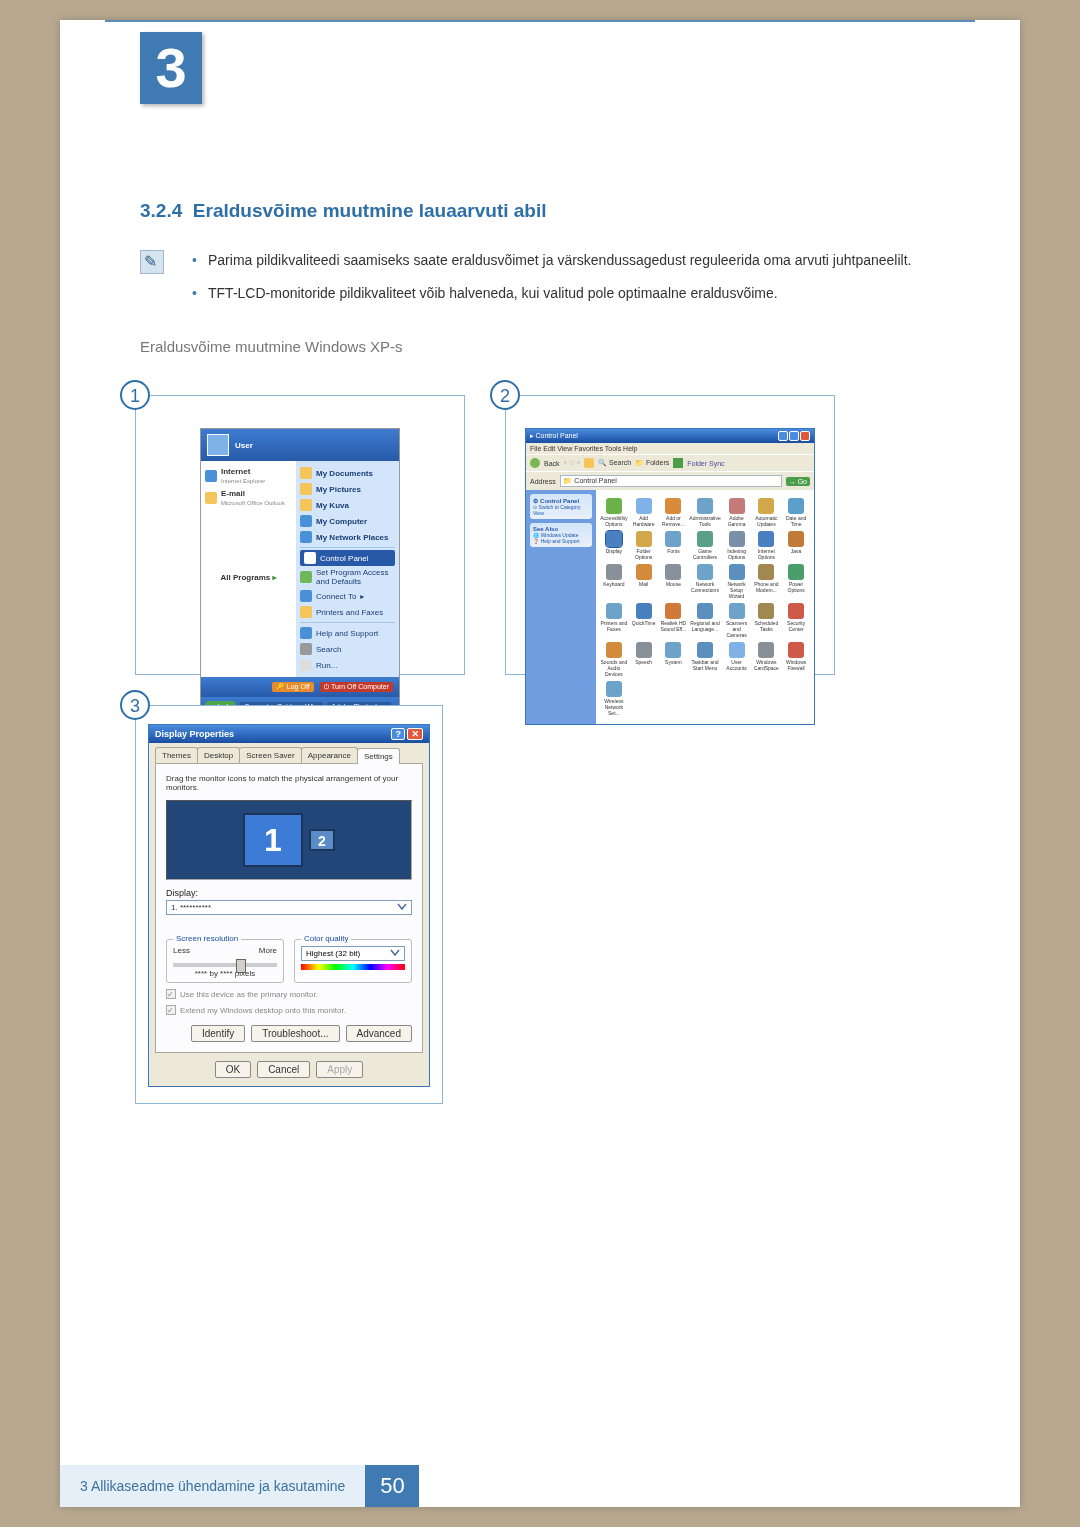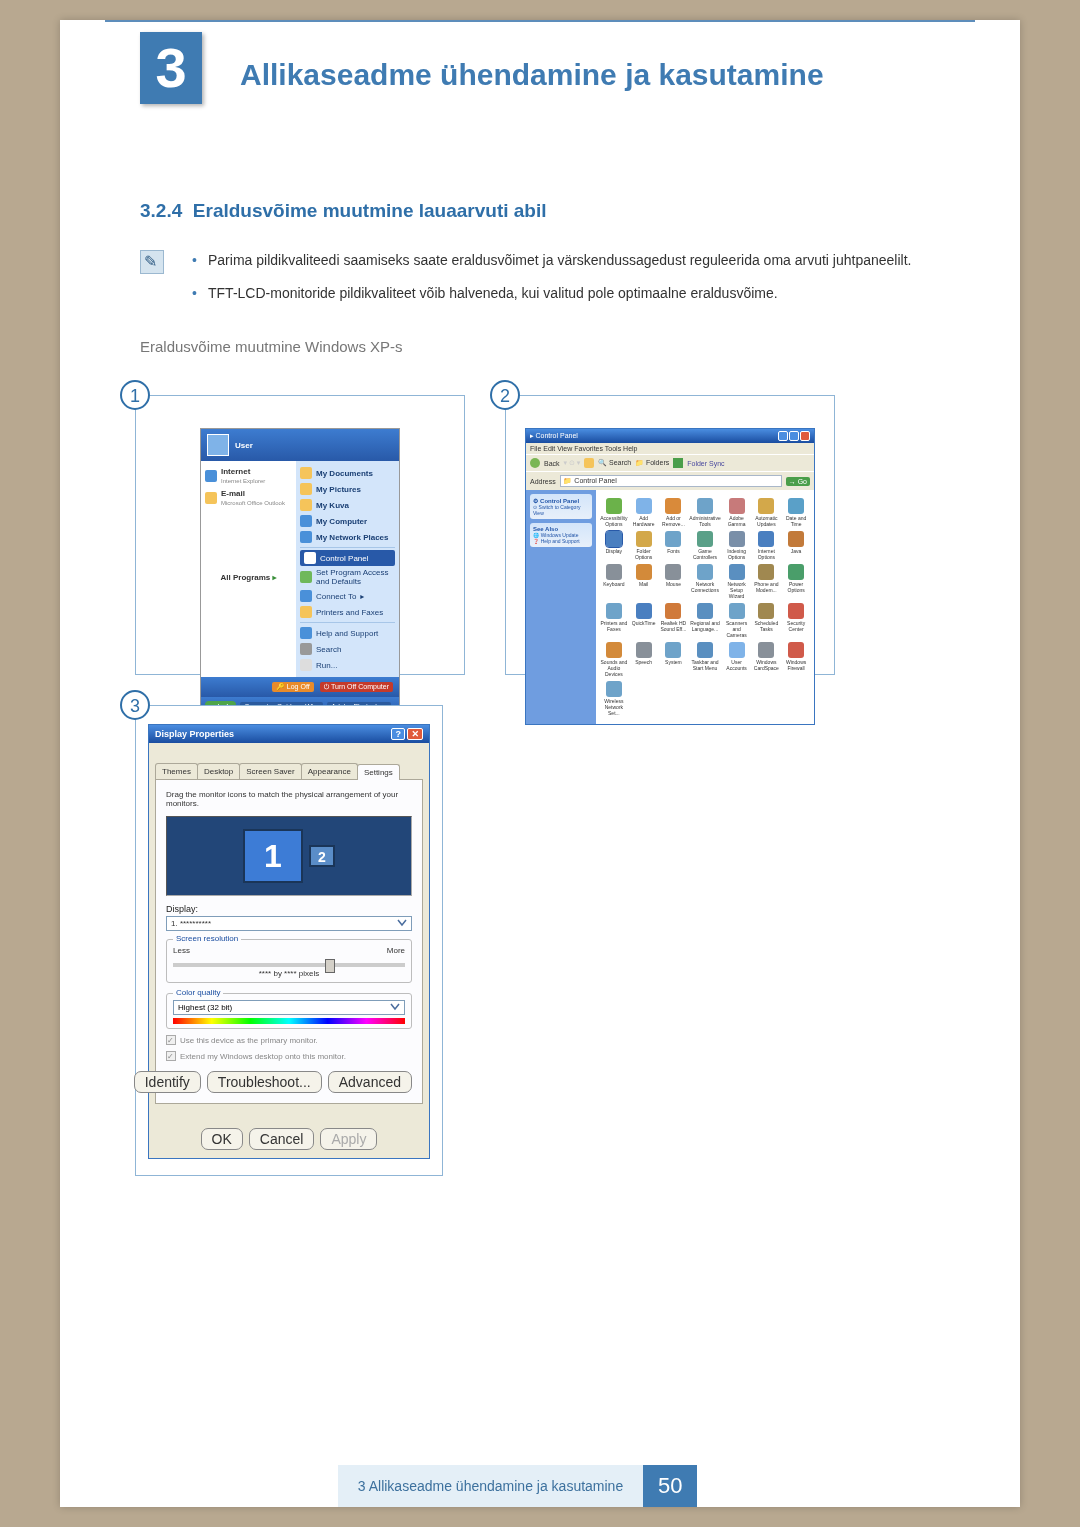--- a/index.html
+++ b/index.html
@@ -184,42 +184,42 @@
   .dp-tab { padding: 3px 6px; background: #ece9d8; border: 1px solid #aca899; border-bottom: none; border-radius: 3px 3px 0 0; margin-right: -1px; color: #333; font-size: 8px; }
   .dp-tab.active { background: #fcfcfe; position: relative; top: 1px; text-align: center; }
   .dp-panel { background: #fcfcfe; border: 1px solid #aca899; border-top: none; padding: 10px; }
   .dp-hint { font-size: 8px; color: #333; margin-bottom: 8px; }
   .dp-monitors { background: #224678; height: 80px; display: flex; align-items: center; justify-content: center; gap: 6px; border: 1px inset #aaa; }
   .dp-mon { border: 2px solid #1a3558; color: #fff; text-align: center; font-weight: bold; }
   .dp-mon.m1 { background: #3d7cd6; width: 60px; height: 54px; font-size: 32px; line-height: 50px; }
   .dp-mon.m2 { background: #5a8dc8; width: 26px; height: 22px; font-size: 14px; line-height: 20px; }
   .dp-label { margin-top: 8px; font-size: 9px; color: #222; }
   .dp-select { background: #fff; border: 1px solid #7f9db9; padding: 2px 4px; display: flex; justify-content: space-between; margin-top: 2px; font-size: 8px; color: #333; }
-  .dp-row { display: flex; gap: 10px; margin-top: 8px; flex-direction: column; }
+  .dp-row { display: flex; gap: 10px; margin-top: 24px; }
   .dp-group { border: 1px solid #bdbdbd; border-radius: 3px; padding: 6px 6px 4px; flex: 1; position: relative; }
   .dp-glabel { position: absolute; top: -6px; left: 6px; background: #fcfcfe; padding: 0 3px; font-size: 8px; color: #1a4da0; }
   .dp-slider { height: 4px; background: #ccc; margin: 8px 0 2px; position: relative; }
   .dp-slider::after { content: ""; position: absolute; right: 30%; top: -4px; width: 8px; height: 12px; background: #d4d0c8; border: 1px solid #666; }
   .dp-range { display: flex; justify-content: space-between; font-size: 8px; color: #333; }
   .dp-res { font-size: 8px; color: #333; text-align: center; margin-top: 2px; }
   .dp-cq-select { border: 1px solid #7f9db9; background: #fff; padding: 2px 4px; font-size: 8px; display: flex; justify-content: space-between; }
   .dp-rainbow { height: 6px; margin-top: 3px; background: linear-gradient(90deg,#f00,#ff0,#0f0,#0ff,#00f,#f0f,#f00); }
   .dp-check { font-size: 8px; color: #888; margin-top: 6px; display: flex; align-items: center; gap: 4px; }
   .dp-cbox { width: 10px; height: 10px; border: 1px solid #aaa; background: #f0f0f0; }
   .dp-btns { display: flex; justify-content: flex-end; gap: 6px; margin-top: 10px; }
-  .dp-btn { border: 1px solid #888; border-radius: 7px; background: #f5f3ea; padding: 2px 10px; font-size: 14px; color: #333; }
+  .dp-btn { border: 1px solid #888; border-radius: 2px; background: #f5f3ea; padding: 2px 10px; font-size: 10px; color: #333; }
   .dp-btn.dis { color: #aaa; }
   .dp-foot { display: flex; justify-content: center; gap: 6px; padding: 8px; }
   
   .page-footer {
     position: absolute;
     bottom: 0; left: 0; right: 0;
     height: 42px;
     display: flex;
-    justify-content: center;
+    justify-content: flex-start;
     align-items: stretch;
   }
   .pf-title {
     background: #e4eff7;
     color: #3d719e;
     font-size: 14px;
     display: flex;
     align-items: center;
     padding: 0 20px;
   }
@@ -235,21 +235,20 @@
   }
   .drop-arrow { display: inline-block; width: 10px; height: 8px; }
   .drop-arrow svg { width:10px; height:8px; display:block; }
 </style>
 </head>
 <body>
 
 <div class="page">
   <div class="header-band"></div>
   <div class="chapter-badge">3</div>
-  <div class="chapter-title">Allikaseadme ühendamine ja kasutamine</div>
 
   <div class="content">
     <div class="section-heading">
       <span>3.2.4</span>&nbsp;
       <span>Eraldusvõime muutmine lauaarvuti abil</span>
     </div>
 
     <div class="info-block">
       <div class="info-icon"></div>
       <ul class="bullet-list">
@@ -539,21 +538,21 @@
       <div class="figure-box" style="width:308px;padding:18px 12px 16px">
         <div class="figure-num">3</div>
         <div class="dp-window">
           <div class="dp-title">
             <span>Display Properties</span>
             <span>
               <span style="background:#4a8de0;border:1px solid #fff;padding:0 3px;border-radius:2px">?</span>
               <span style="background:#e05a3a;border:1px solid #fff;padding:0 3px;border-radius:2px">✕</span>
             </span>
           </div>
-          <div style="padding:16px 6px">
+          <div style="padding:0 6px">
             <div class="dp-tabs">
               <div class="dp-tab">Themes</div>
               <div class="dp-tab">Desktop</div>
               <div class="dp-tab">Screen Saver</div>
               <div class="dp-tab">Appearance</div>
               <div class="dp-tab active">Settings</div>
             </div>
             <div class="dp-panel">
               <div class="dp-hint">Drag the monitor icons to match the physical arrangement of your monitors.</div>
               <div class="dp-monitors">

